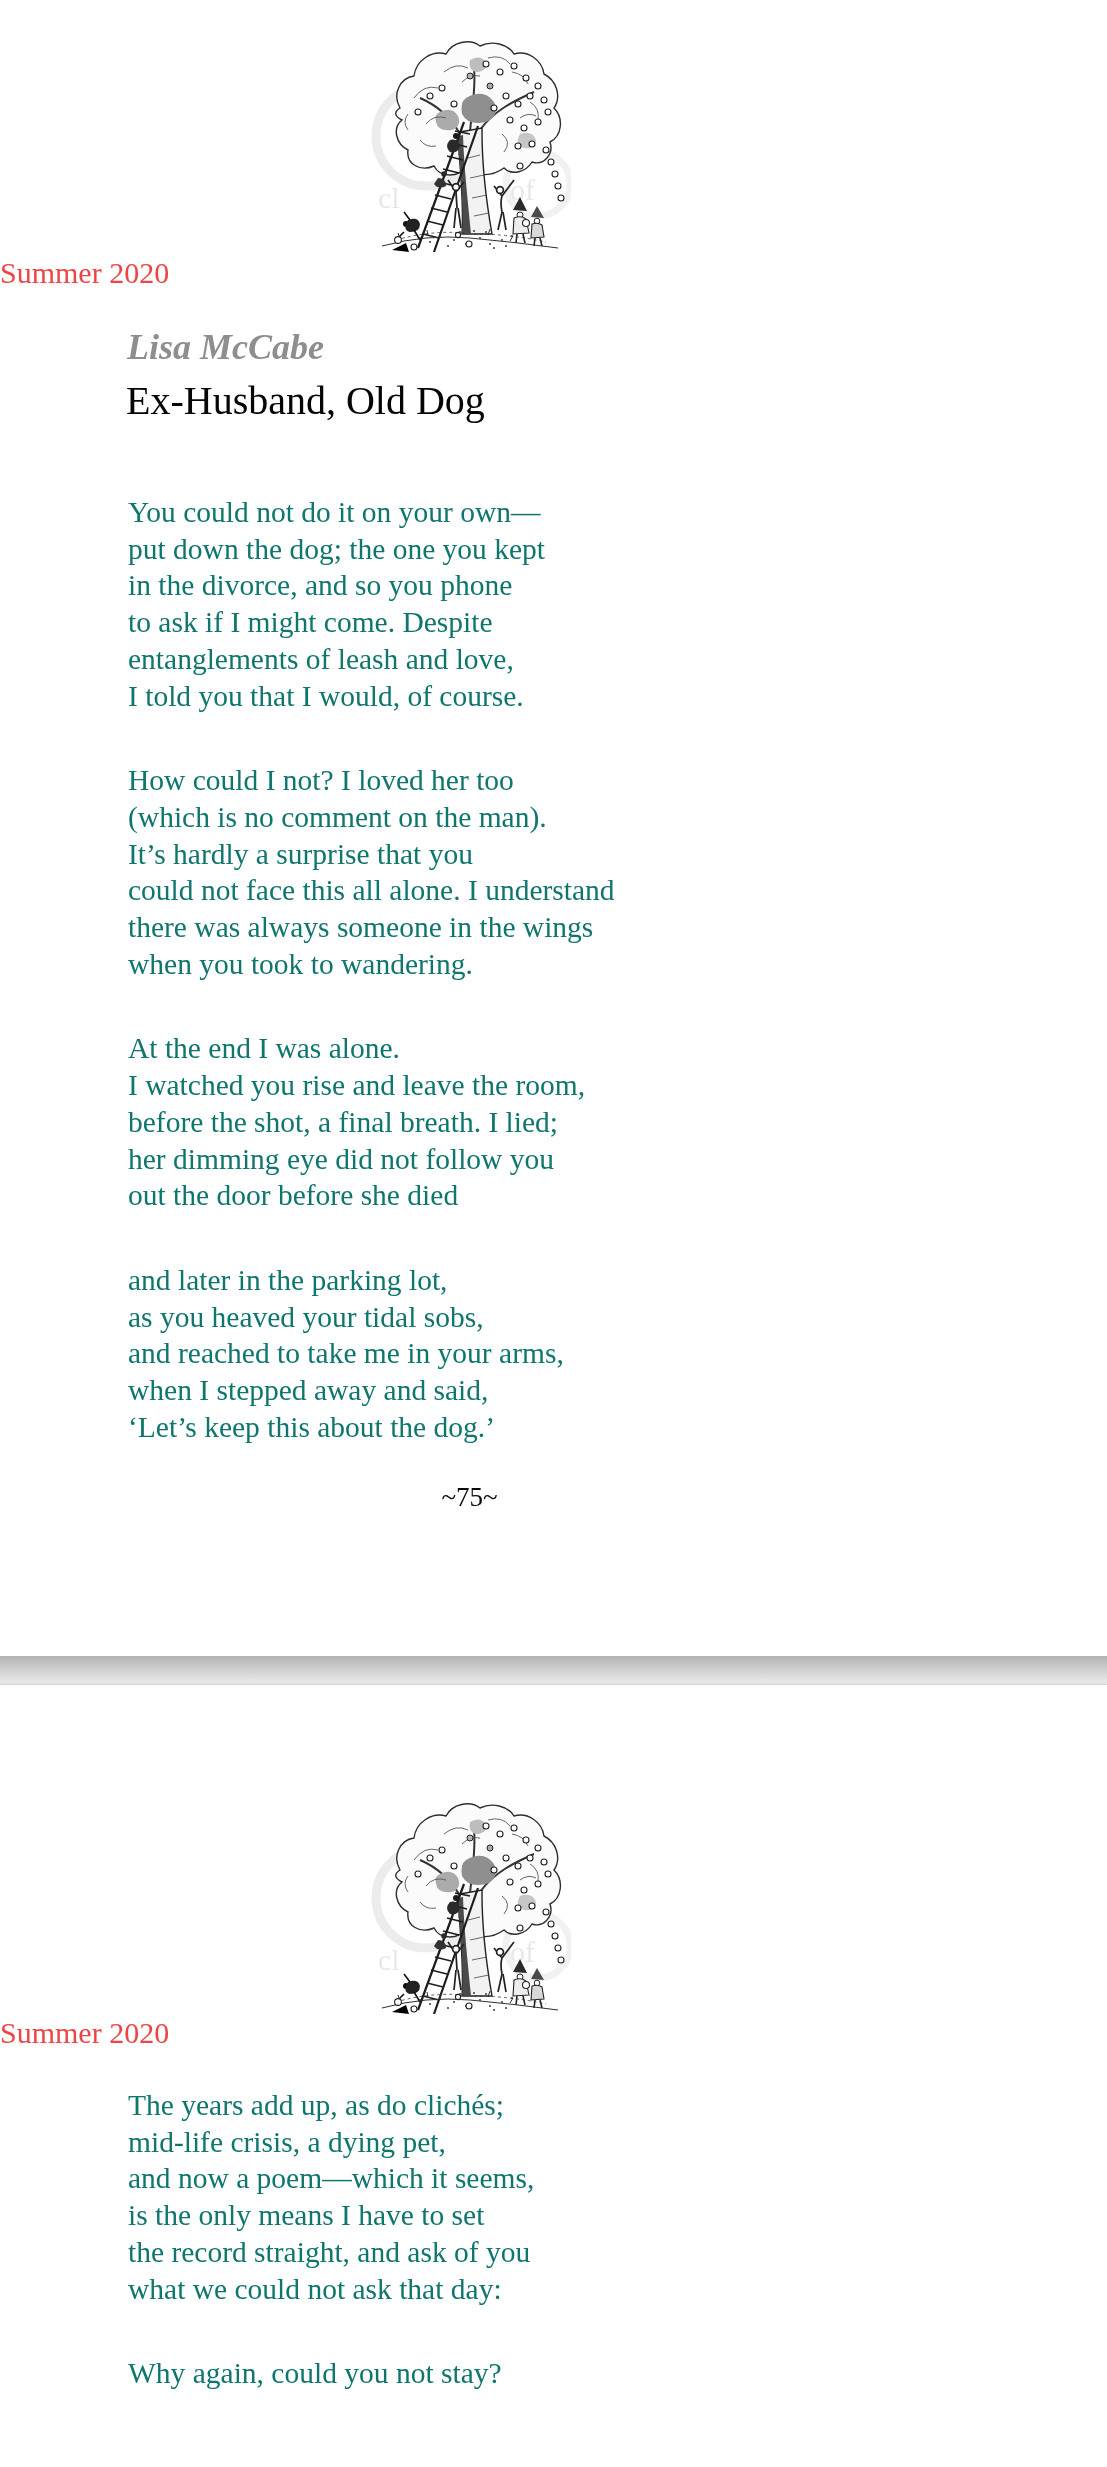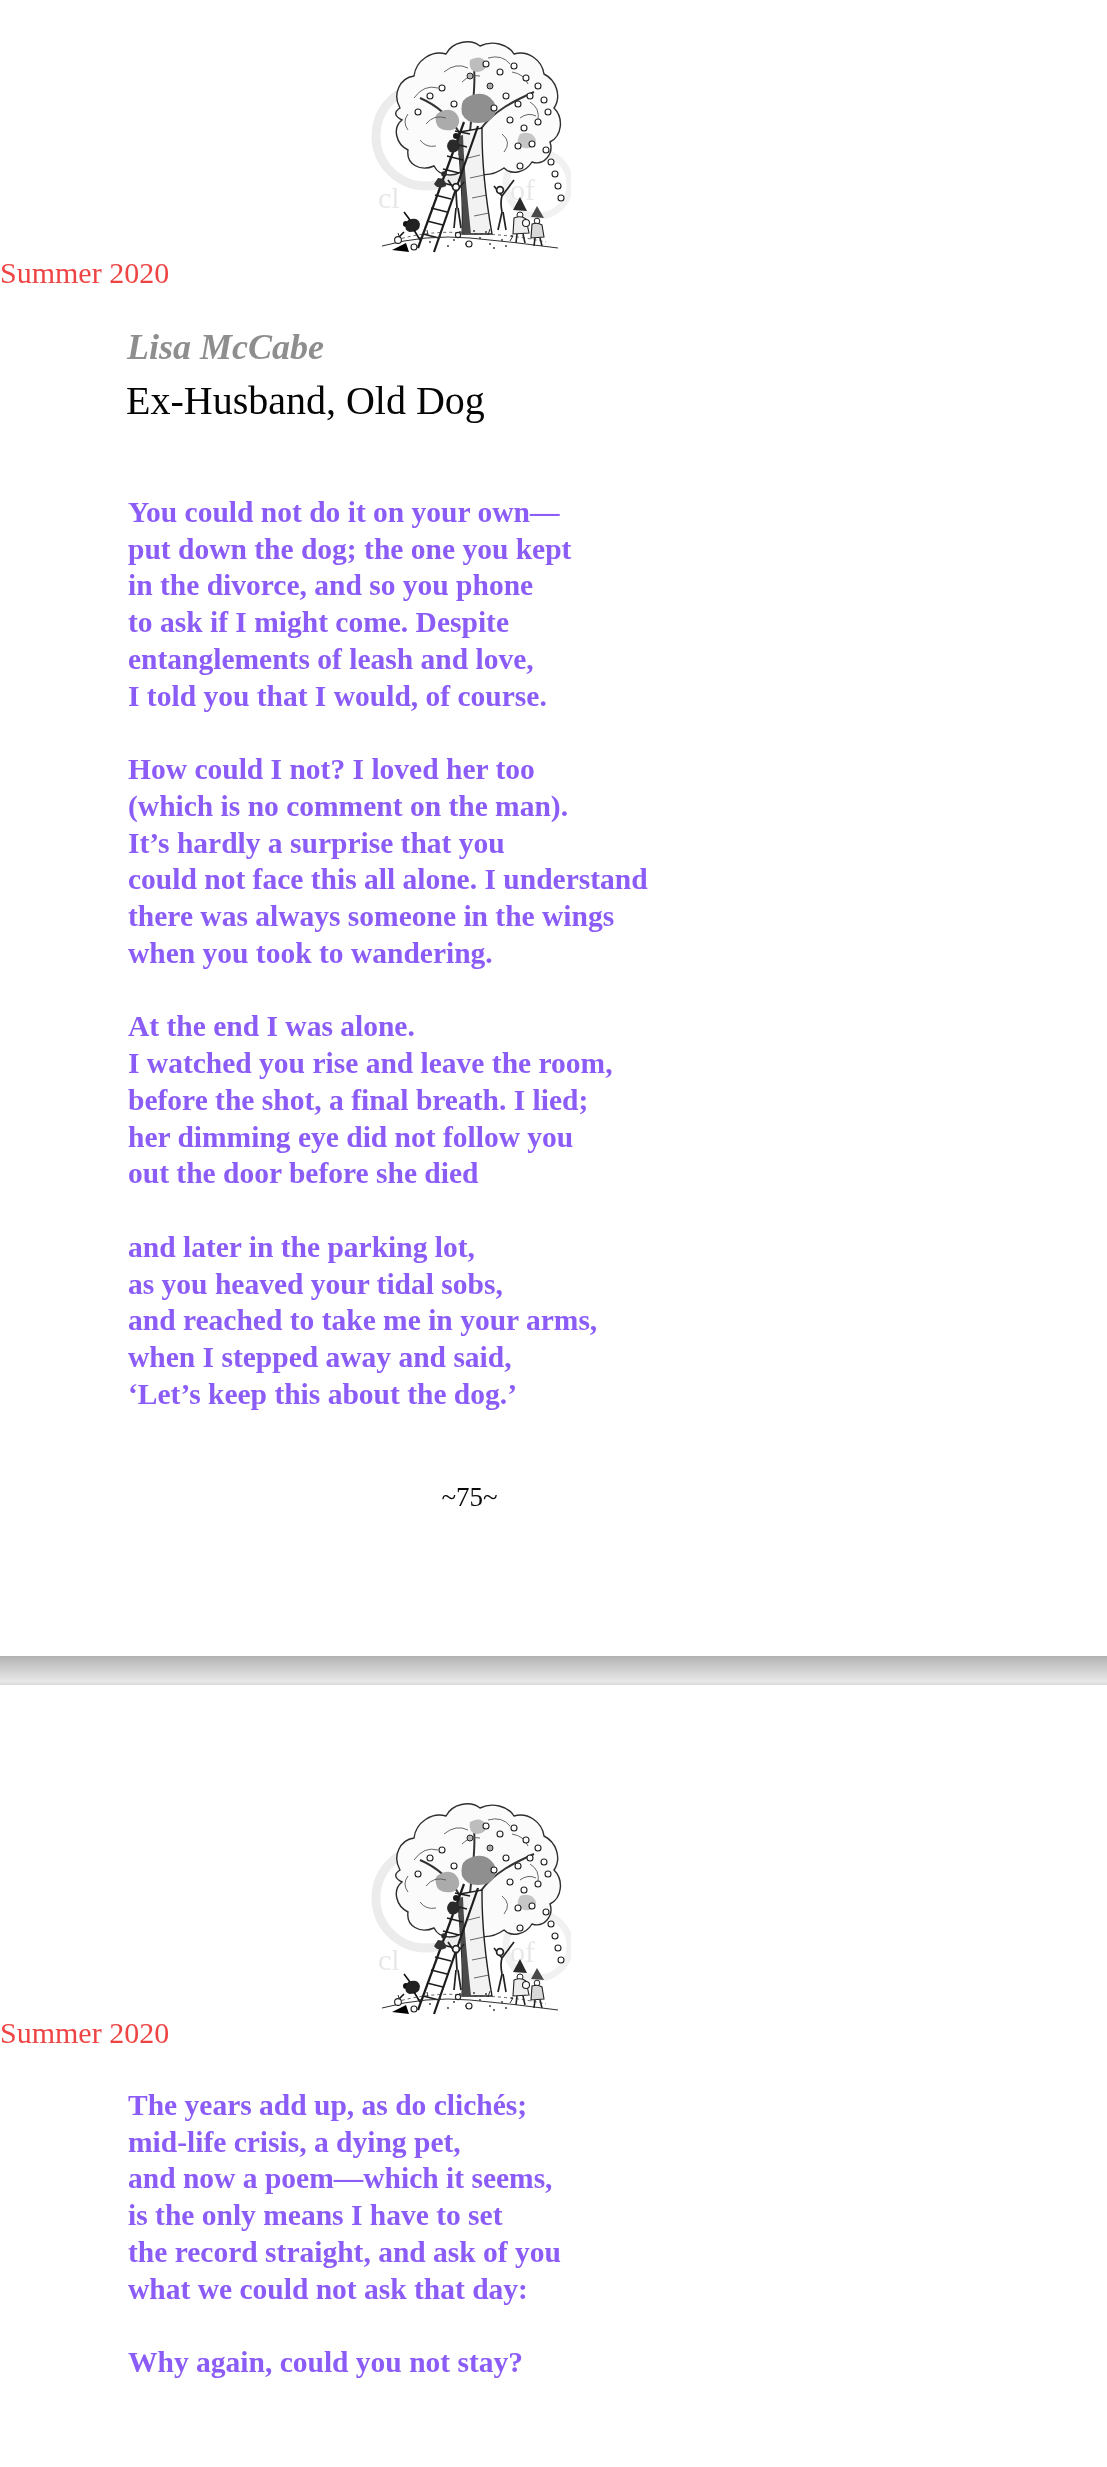--- a/index.html
+++ b/index.html
@@ -70,27 +70,26 @@
     font-size: 40px;
     line-height: 46px;
     font-weight: normal;
     color: #050507;
   }
   .poem {
     position: absolute;
     left: 128px;
     font-size: 29.5px;
     line-height: 36.7px;
-    color: #8b5cf6;
+    color: #0f766e;
     white-space: nowrap;
-    font-weight: bold;
   }
   .page-1 .poem { top: 494px; }
   .page-2 .poem { top: 402px; }
-  .stanza + .stanza { margin-top: 37px; }
+  .stanza + .stanza { margin-top: 48px; }
   .page-number {
     position: absolute;
     left: 0;
     top: 1480px;
     width: 100%;
     text-align: center;
     font-size: 27px;
     line-height: 34px;
     color: #0a0a0c;
   }

